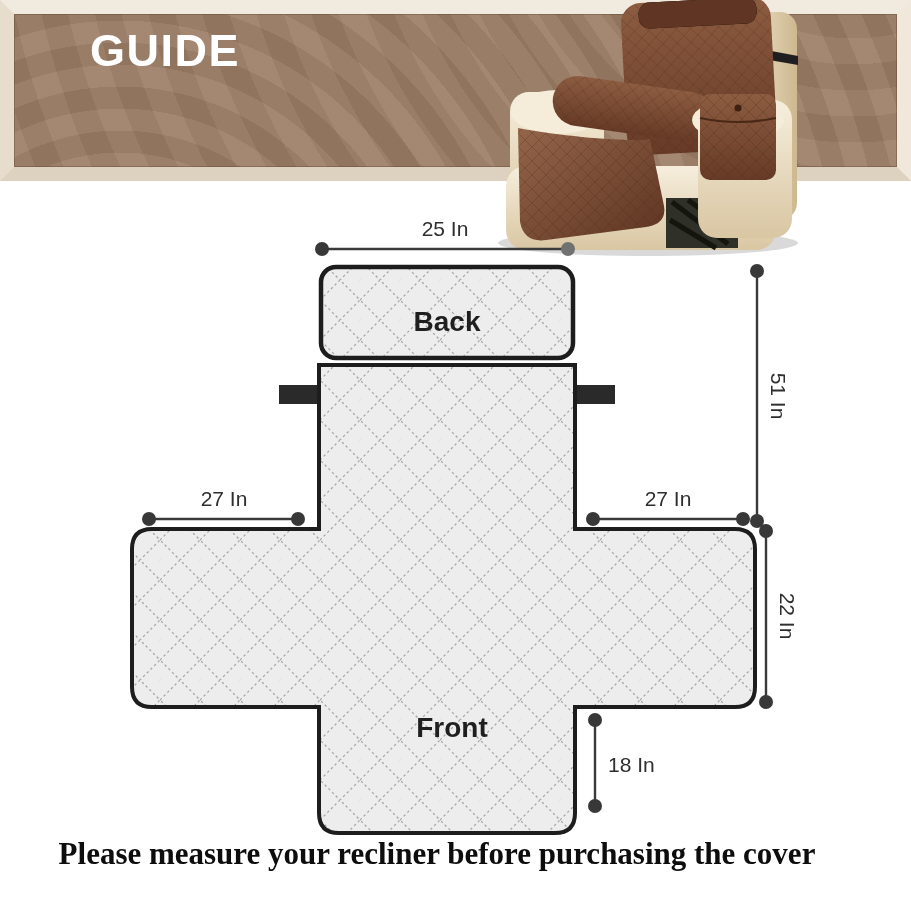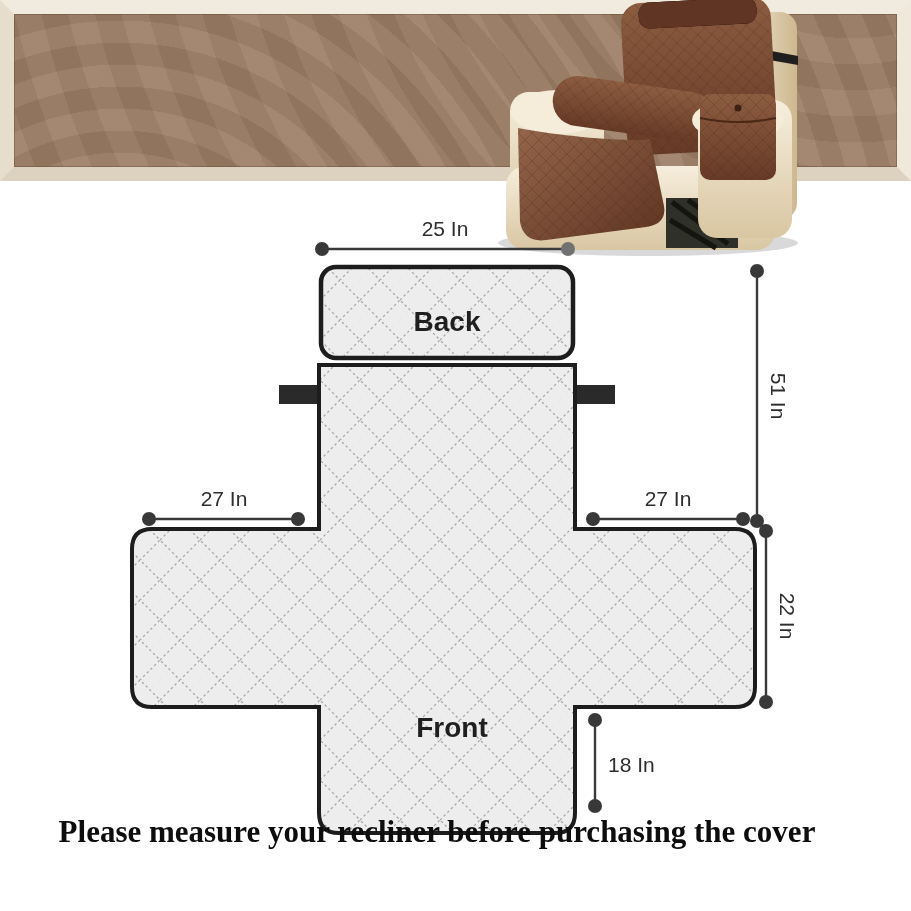--- a/index.html
+++ b/index.html
@@ -27,36 +27,37 @@
   .banner-title{
     position:absolute;left:90px;top:26px;
     color:#ffffff;font-weight:bold;font-size:45px;line-height:50px;
     letter-spacing:1.5px;
   }
   
   .photo-svg{position:absolute;left:476px;top:0;width:364px;height:260px;}
   .diagram-svg{position:absolute;left:0;top:0;width:911px;height:911px;}
   
   .footer-text{
-    position:absolute;left:0;top:806px;width:874px;height:52px;
+    position:absolute;left:0;top:828px;width:874px;height:52px;
     text-align:center;line-height:52px;
     font-family:"Liberation Serif", serif;font-weight:bold;
     font-size:31px;color:#0d0d0d;letter-spacing:0px;
   }
   svg text{font-family:"Liberation Sans", sans-serif;}
   .dim-label{font-size:21px;fill:#2e2e2e;}
   .zone-label{font-size:28px;font-weight:bold;fill:#1f1f1f;}
 </style>
 </head>
 <body>
 
 <div class="banner">
   <div class="banner-inner"></div>
 </div>
 <div class="banner-title">
+  <div>GUIDE</div>
 </div>
 
 <svg class="photo-svg" viewBox="0 0 364 260">
   <defs>
     <linearGradient id="cream" x1="0" y1="0" x2="0" y2="1">
       <stop offset="0" stop-color="#f6eedd"></stop>
         <stop offset="1" stop-color="#d9c6a2"></stop>
     </linearGradient>
     <linearGradient id="creamSide" x1="0" y1="0" x2="1" y2="0">
       <stop offset="0" stop-color="#f2e8d2"></stop>

